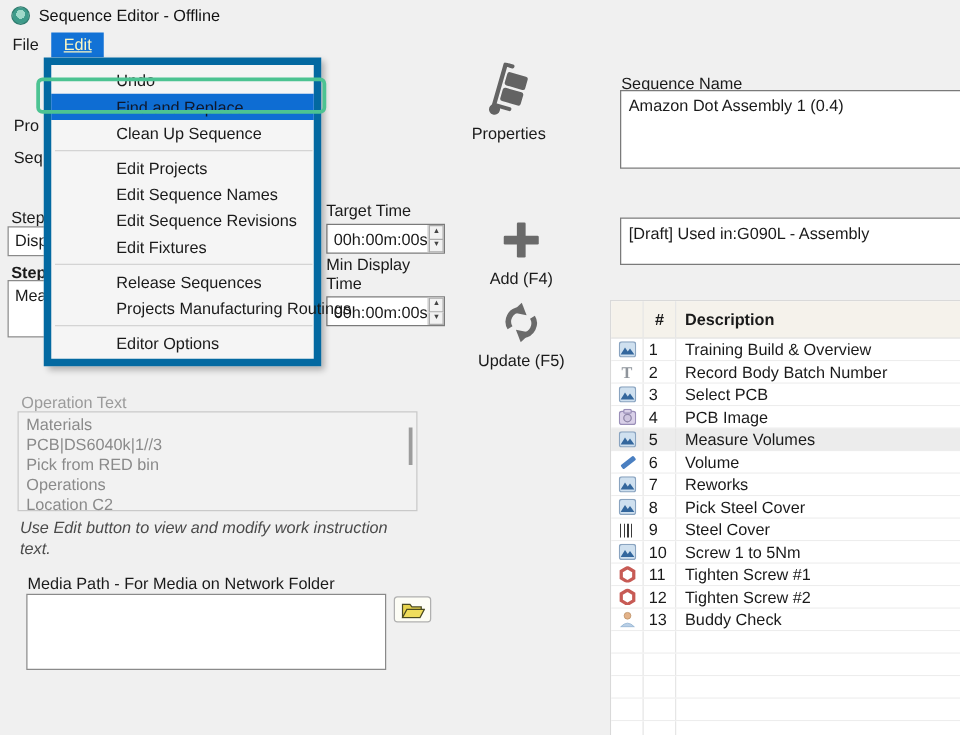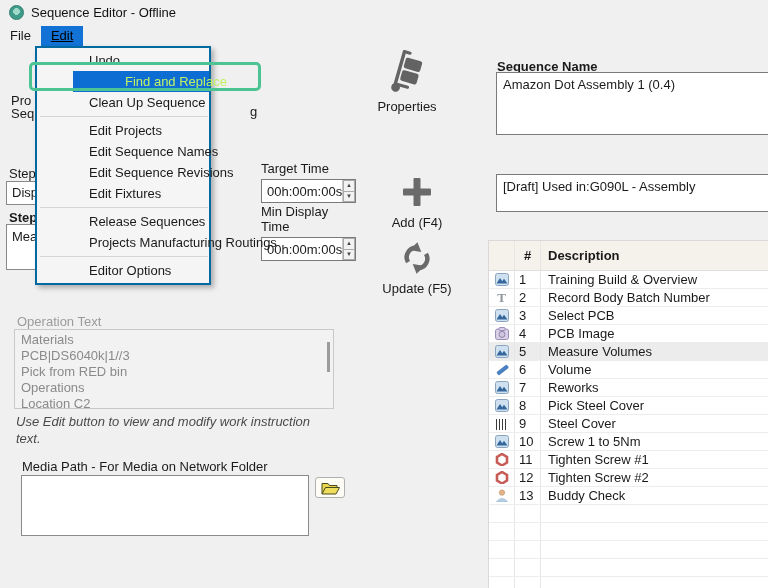--- a/index.html
+++ b/index.html
@@ -10,21 +10,21 @@
   
   .titlebar { position:absolute; left:0; top:0; width:768px; height:26px; background:#f0f0f0; }
   .app-icon { position:absolute; left:9px; top:5px; width:15px; height:15px; border-radius:50%;
               background:radial-gradient(circle at 50% 42%, #9fd9c9 0 35%, #3e9b8a 36% 100%);
               border:1px solid #2e7b6e; }
   .title-text { position:absolute; left:31px; top:5px; font-size:13px; color:#111; }
 
   
   .menubar { position:absolute; left:0; top:26px; width:768px; height:20px; background:#f0f0f0; display:flex; }
   .menubar-item { padding:2px 10px; height:20px; line-height:16px; }
-  .menubar-item.active { background:#1272d6; color:#000000;text-decoration:underline; }
+  .menubar-item.active { background:#1272d6; color:#fef9c3;text-decoration:underline; }
 
   
   .frag { position:absolute; white-space:nowrap; }
   .combo-frag { position:absolute; background:#fff; border:1px solid #8a8a8a; }
   .bold { font-weight:bold; }
 
   .tool-item { position:absolute; text-align:center; color:#1a1a1a; }
   .tool-label { font-size:13px; line-height:15px; }
 
   .spin-group { position:absolute; width:95px; }
@@ -58,24 +58,24 @@
   
   .ri { display:inline-block; width:14px; height:13px; }
   .ri-T { font-family:"Liberation Serif","DejaVu Serif",serif; font-weight:bold; font-size:13px; color:#8f959c; line-height:13px; text-align:center; }
   .ri-barcode { width:12px; height:11px; margin-top:1px;
      background:repeating-linear-gradient(90deg,#3a3a3a 0 1px,transparent 1px 3px); }
   .ri-pencil { position:relative; }
   .ri-pencil::before { content:""; position:absolute; left:1px; top:5px; width:13px; height:3.5px;
      background:#4a7fc1; border-radius:1px; transform:rotate(-38deg); }
 
   
-  .dropdown { position:absolute; left:35px; top:46px; width:176px; background:#f5f5f5;
-              border:2px solid #0369a1; box-shadow:3px 3px 5px rgba(0,0,0,.28); z-index:50; padding:2px 0; }
+  .dropdown { position:absolute; left:35px; top:46px; width:222px; background:#f5f5f5;
+              border:6px solid #0369a1; box-shadow:3px 3px 5px rgba(0,0,0,.28); z-index:50; padding:2px 0; }
   .menu-item { height:21px; line-height:21px; padding-left:52px; white-space:nowrap; font-size:13px; }
-  .menu-item.highlight { background:#0e6dd3; color:#bef264;margin-left:36px; }
+  .menu-item.highlight { background:#0e6dd3; color:#0f172a; }
   .menu-sep { height:1px; background:#d4d4d4; margin:3px 1px 3px 3px; }
   .annotation { position:absolute; left:29px; top:62px; width:232px; height:29px;
                 border:3px solid #4cc392; border-radius:5px; z-index:60; pointer-events:none; }
 
   
   .op-label { position:absolute; left:17px; top:314px; color:#9b9b9b; }
   .op-box { position:absolute; left:14px; top:329px; width:320px; height:80px; background:#f2f2f2;
             border:1px solid #c9c9c9; padding:2px 6px; color:#8a8a8a; line-height:16px; font-size:13px; }
   .op-scroll { position:absolute; right:3px; top:12px; width:3px; height:30px; background:#9c9c9c; }
   .op-hint { position:absolute; left:16px; top:413px; width:322px; font-style:italic; color:#4a4a4a; line-height:17px; }
@@ -95,21 +95,21 @@
     <div class="app-icon"></div>
     <div class="title-text">Sequence Editor  - Offline</div>
   </div>
 
   <div class="menubar">
     <div class="menubar-item">File</div>
     <div class="menubar-item active">Edit</div>
   </div>
 
   <div class="frag" style="left:11px; top:93px;">Pro</div>
-  <div class="frag" style="left:11px; top:106px;">Seq</div>
+  <div class="frag" style="left:11px; top:118px;">Seq</div>
   <div class="frag" style="left:9px; top:166px;">Step</div>
   <div class="combo-frag" style="left:6px; top:181px; width:62px; height:24px; padding:3px 0 0 5px;">Disp</div>
   <div class="frag bold" style="left:9px; top:210px;">Step</div>
   <div class="combo-frag" style="left:6px; top:224px; width:62px; height:46px; padding:4px 0 0 5px;">Mea</div>
 
   <div class="frag" style="left:250px; top:104px;">g</div>
 
 
   <div class="tool-item" style="left:372px; top:50px; width:70px;">
     <svg width="40" height="46" viewBox="0 0 40 46">
@@ -160,21 +160,21 @@
       <g transform="rotate(20 16 16)">
         <path d="M9 23 A 9.5 9.5 0 0 1 11 7" fill="none" stroke="#6a6a6a" stroke-width="4.5"></path>
         <polygon points="11,1 18,9 6,11" fill="#6a6a6a"></polygon>
         <path d="M23 9 A 9.5 9.5 0 0 1 21 25" fill="none" stroke="#6a6a6a" stroke-width="4.5"></path>
         <polygon points="21,31 14,23 26,21" fill="#6a6a6a"></polygon>
       </g>
     </svg>
     <div class="lbl">Update (F5)</div>
   </div>
 
-  <div class="field-label" style="left:497px; top:59px;font-weight:bold;">Sequence Name</div>
+  <div class="field-label" style="left:497px; top:59px;">Sequence Name</div>
   <div class="txtbox" style="left:496px; top:72px; width:290px; height:63px;">Amazon Dot Assembly 1 (0.4)</div>
 
   <div class="txtbox" style="left:496px; top:174px; width:290px; height:38px;">[Draft] Used in:G090L - Assembly</div>
 
   <div class="steps">
     <div class="thead">
       <div class="c-icon"></div>
       <div class="c-num">#</div>
       <div class="c-desc">Description</div>
     </div>

